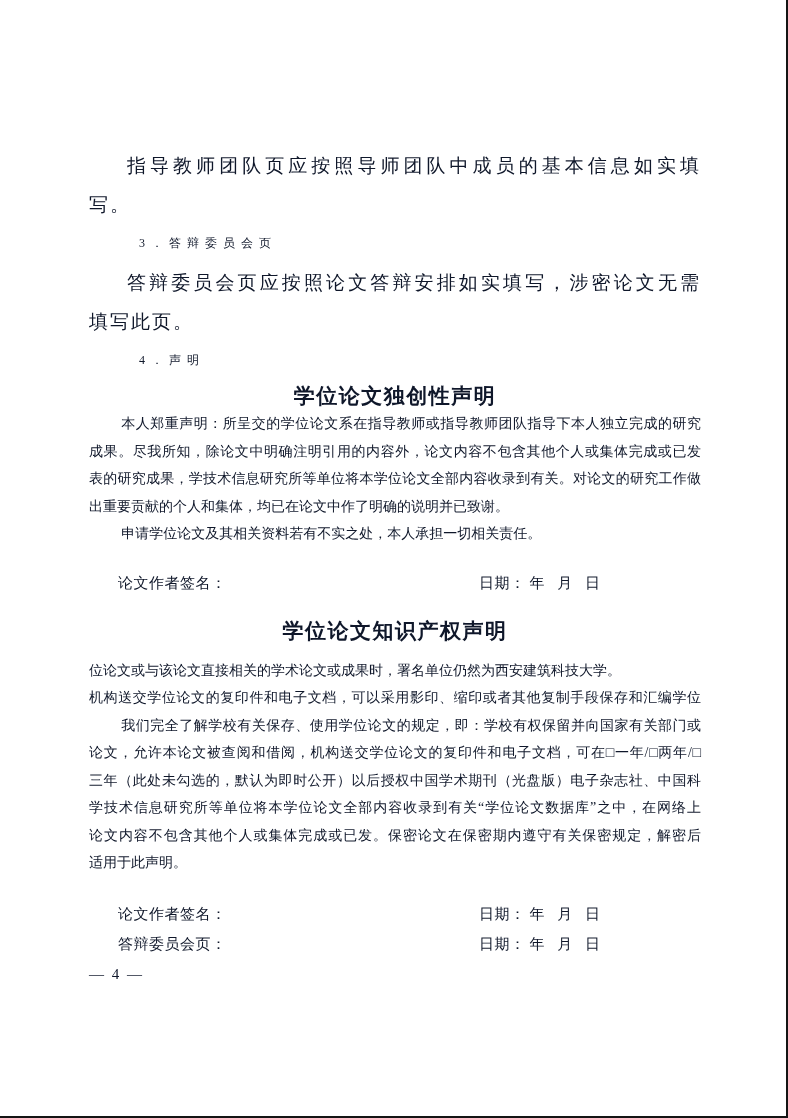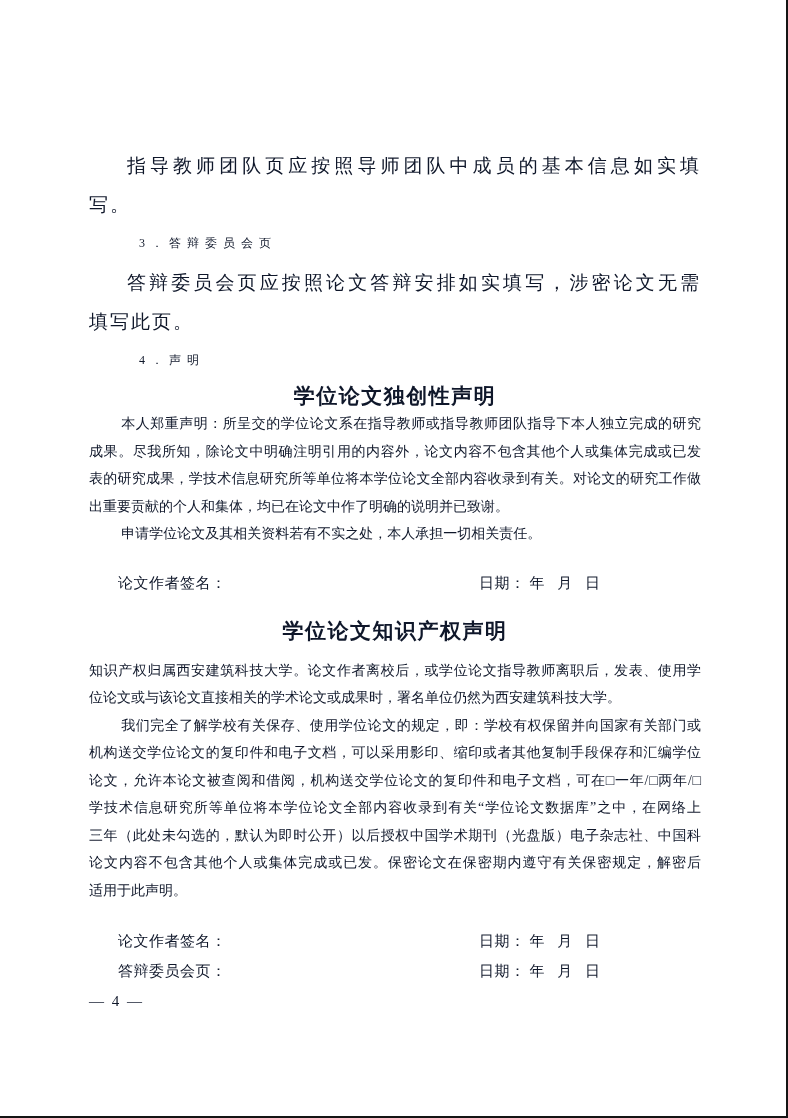--- a/index.html
+++ b/index.html
@@ -120,29 +120,28 @@
         <span>论文作者签名：</span>
         <span class="sig-date">
           <span>日期：</span><span class="date-value">年 月 日</span>
         </span>
       </div>
     </section>
 
     <section>
       <h2 class="decl-title title-2" style="margin:20px 0 12px 0;">学位论文知识产权声明</h2>
       <div class="decl-body">
-          <div class="line">知识产权归属西安建筑科技大学。论文作者离校后，或学位论文指导教师离职后，发表、使用学</div>
           <div class="line last">位论文或与该论文直接相关的学术论文或成果时，署名单位仍然为西安建筑科技大学。</div>
         </div>
       <div class="decl-body">
+          <div class="line">机构送交学位论文的复印件和电子文档，可以采用影印、缩印或者其他复制手段保存和汇编学位</div>
           <div class="line indent">我们完全了解学校有关保存、使用学位论文的规定，即：学校有权保留并向国家有关部门或</div>
-          <div class="line">机构送交学位论文的复印件和电子文档，可以采用影印、缩印或者其他复制手段保存和汇编学位</div>
           <div class="line">论文，允许本论文被查阅和借阅，机构送交学位论文的复印件和电子文档，可在□一年/□两年/□</div>
+          <div class="line">三年（此处未勾选的，默认为即时公开）以后授权中国学术期刊（光盘版）电子杂志社、中国科</div>
           <div class="line">学技术信息研究所等单位将本学位论文全部内容收录到有关“学位论文数据库”之中，在网络上</div>
-          <div class="line">三年（此处未勾选的，默认为即时公开）以后授权中国学术期刊（光盘版）电子杂志社、中国科</div>
           <div class="line">论文内容不包含其他个人或集体完成或已发。保密论文在保密期内遵守有关保密规定，解密后</div>
           <div class="line last">适用于此声明。</div>
         </div>
 
       <div class="sig-block">
         <div class="sig-row">
           <span>论文作者签名：</span>
           <span class="sig-date">
             <span>日期：</span><span class="date-value">年 月 日</span>
           </span>

